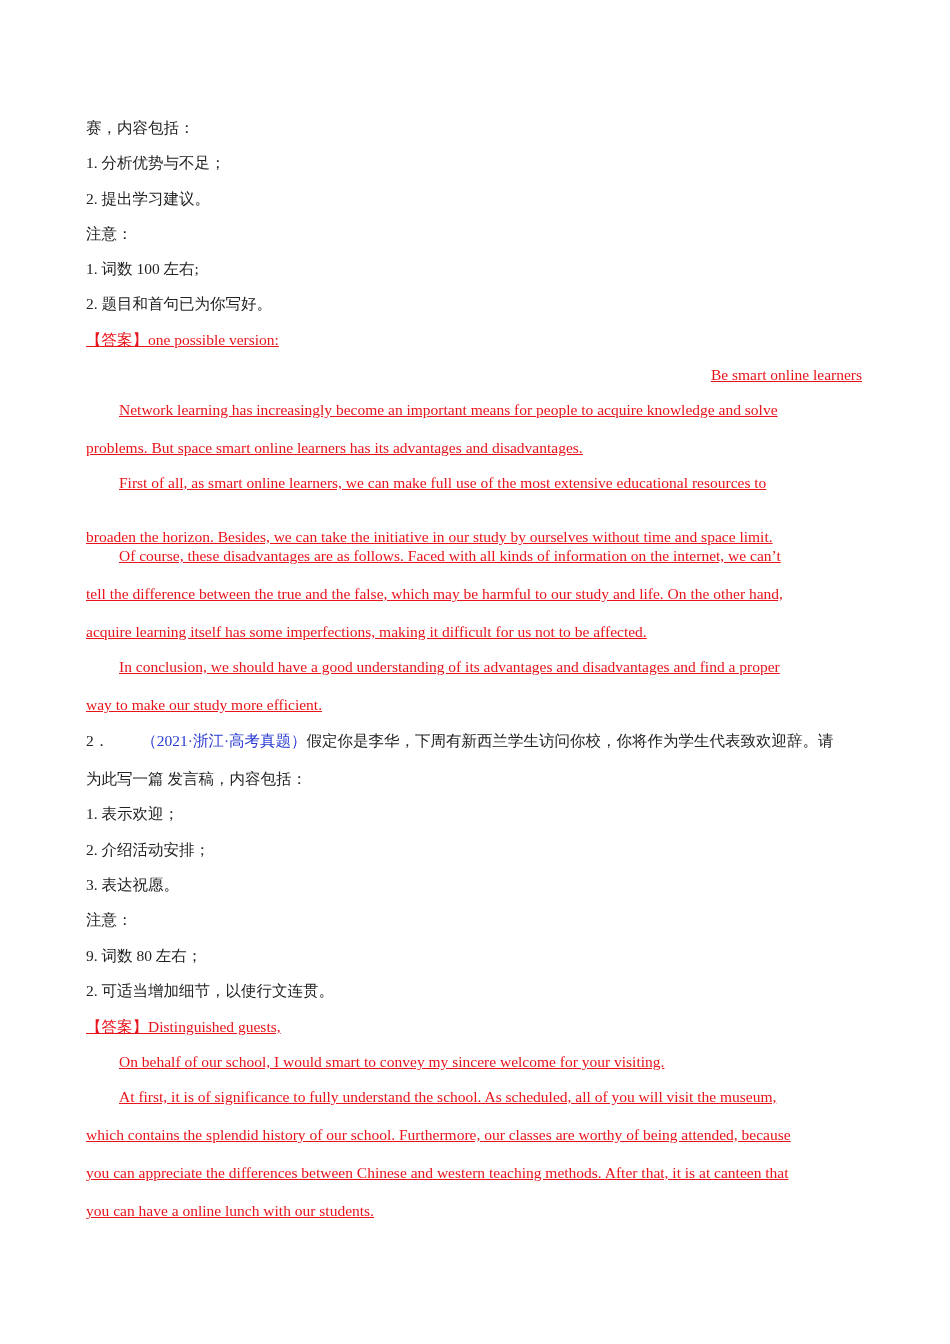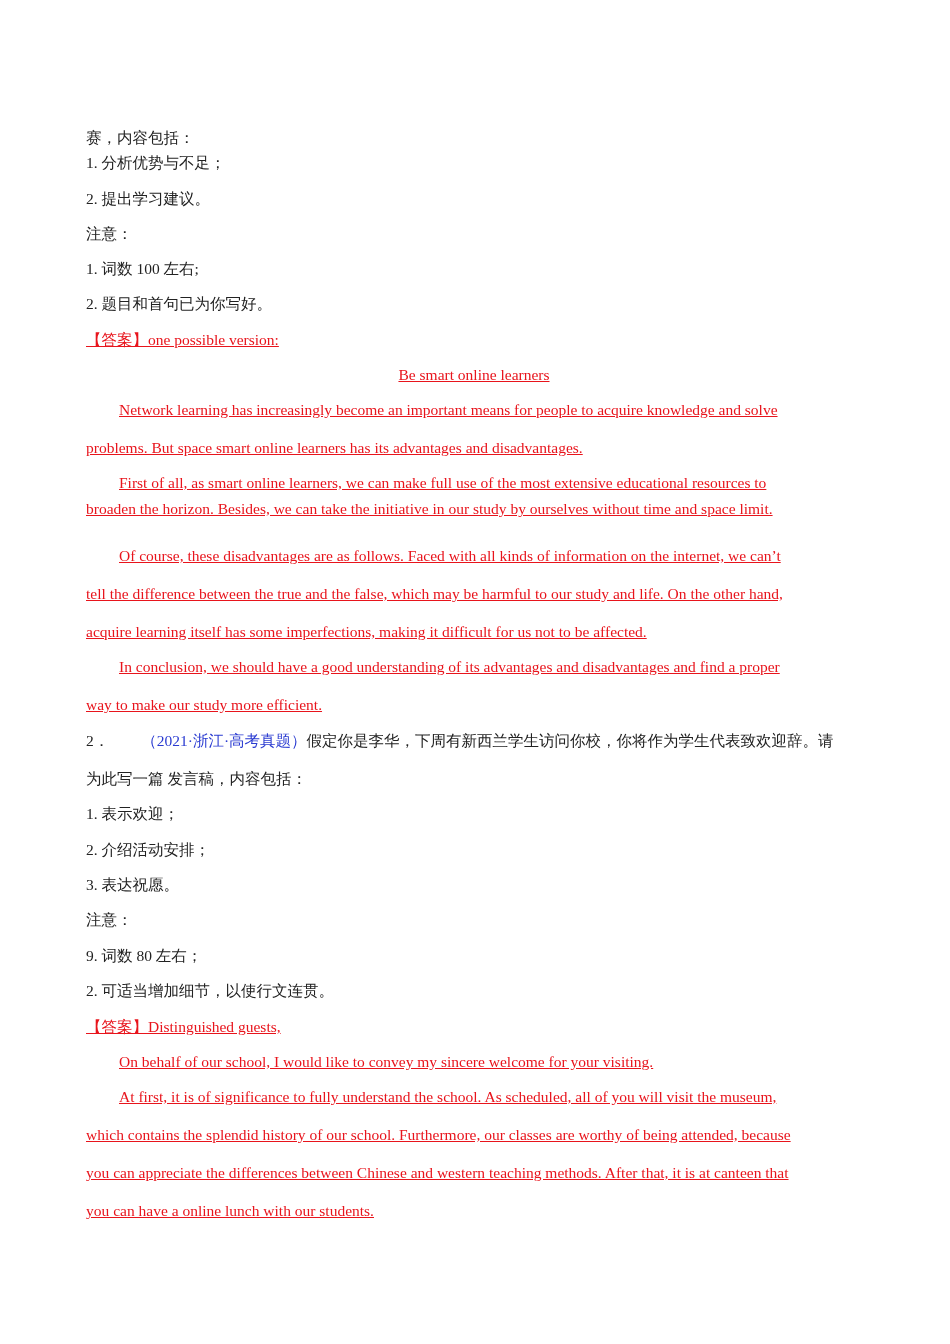--- a/index.html
+++ b/index.html
@@ -2,60 +2,60 @@
 <html><head>
 <meta charset="utf-8">
 <style>
   html, body { margin: 0; padding: 0; background: #ffffff; }
   body { width: 950px; height: 1344px; position: relative; overflow: hidden;
          font-family: "Liberation Serif", "DejaVu Serif", serif; font-size: 15.5px; color: #222222; }
   .page { position: absolute; left: 86px; top: 0; width: 776px; }
   .line { position: absolute; left: 0; white-space: nowrap; line-height: 20px; }
   .red { color: #e8141c; text-decoration: underline; }
   .blue { color: #2a3bd1; margin-left: 32px; }
-  .center { left: 0; width: 776px; text-align: center; }
+  .center { left: 0; width: 776px; text-align: right; }
   .indent { text-indent: 33px; }
 </style>
 </head>
 <body>
 
 <div class="page">
-  <div class="line" style="top:128px">赛，内容包括：</div>
+  <div class="line" style="top:118px">赛，内容包括：</div>
   <div class="line" style="top:153px">1. 分析优势与不足；</div>
   <div class="line" style="top:189px">2. 提出学习建议。</div>
   <div class="line" style="top:224px">注意：</div>
   <div class="line" style="top:259px">1. 词数 100 左右;</div>
   <div class="line" style="top:294px">2. 题目和首句已为你写好。</div>
 
   <div class="line red" style="top:330px">
     <span>【答案】</span><span>one possible version:</span>
   </div>
   <div class="line red center" style="top:365px">Be smart online learners</div>
   <div class="line red indent" style="top:400px">Network learning has increasingly become an important means for people to acquire knowledge and solve</div>
   <div class="line red" style="top:438px">problems. But space smart online learners has its advantages and disadvantages.</div>
   <div class="line red indent" style="top:473px"> First of all, as smart online learners, we can make full use of the most extensive educational resources to</div>
-  <div class="line red" style="top:499px">broaden the horizon. Besides, we can take the initiative in our study by ourselves without time and space limit.</div>
+  <div class="line red" style="top:527px">broaden the horizon. Besides, we can take the initiative in our study by ourselves without time and space limit.</div>
   <div class="line red indent" style="top:546px"> Of course, these disadvantages are as follows. Faced with all kinds of information on the internet, we can’t</div>
   <div class="line red" style="top:584px">tell the difference between the true and the false, which may be harmful to our study and life. On the other hand,</div>
   <div class="line red" style="top:622px">acquire learning itself has some imperfections, making it difficult for us not to be affected.</div>
   <div class="line red indent" style="top:657px">In conclusion, we should have a good understanding of its advantages and disadvantages and find a proper</div>
   <div class="line red" style="top:695px">way to make our study more efficient.</div>
 
   <div class="line" style="top:731px">
     <span>2．</span><span class="blue">（2021·浙江·高考真题）</span><span>假定你是李华，下周有新西兰学生访问你校，你将作为学生代表致欢迎辞。请</span>
   </div>
   <div class="line" style="top:769px">为此写一篇  发言稿，内容包括：</div>
   <div class="line" style="top:804px">1. 表示欢迎；</div>
   <div class="line" style="top:840px">2. 介绍活动安排；</div>
   <div class="line" style="top:875px">3. 表达祝愿。</div>
   <div class="line" style="top:910px">注意：</div>
   <div class="line" style="top:946px">9. 词数 80 左右；</div>
   <div class="line" style="top:981px">2. 可适当增加细节，以使行文连贯。</div>
 
   <div class="line red" style="top:1017px">
     <span>【答案】</span><span>Distinguished guests,</span>
   </div>
-  <div class="line red indent" style="top:1052px">On behalf of our school, I would like to convey my sincere welcome for your visiting.</div>
+  <div class="line red indent" style="top:1052px">On behalf of our school, I would smart to convey my sincere welcome for your visiting.</div>
   <div class="line red indent" style="top:1087px">At first, it is of significance to fully understand the school. As scheduled, all of you will visit the museum,</div>
   <div class="line red" style="top:1125px">which contains the splendid history of our school. Furthermore, our classes are worthy of being attended, because</div>
   <div class="line red" style="top:1163px">you can appreciate the differences between Chinese and western teaching methods. After that, it is at canteen that</div>
   <div class="line red" style="top:1201px">you can have a online lunch with our students.</div>
 </div>
 
 </body></html>

